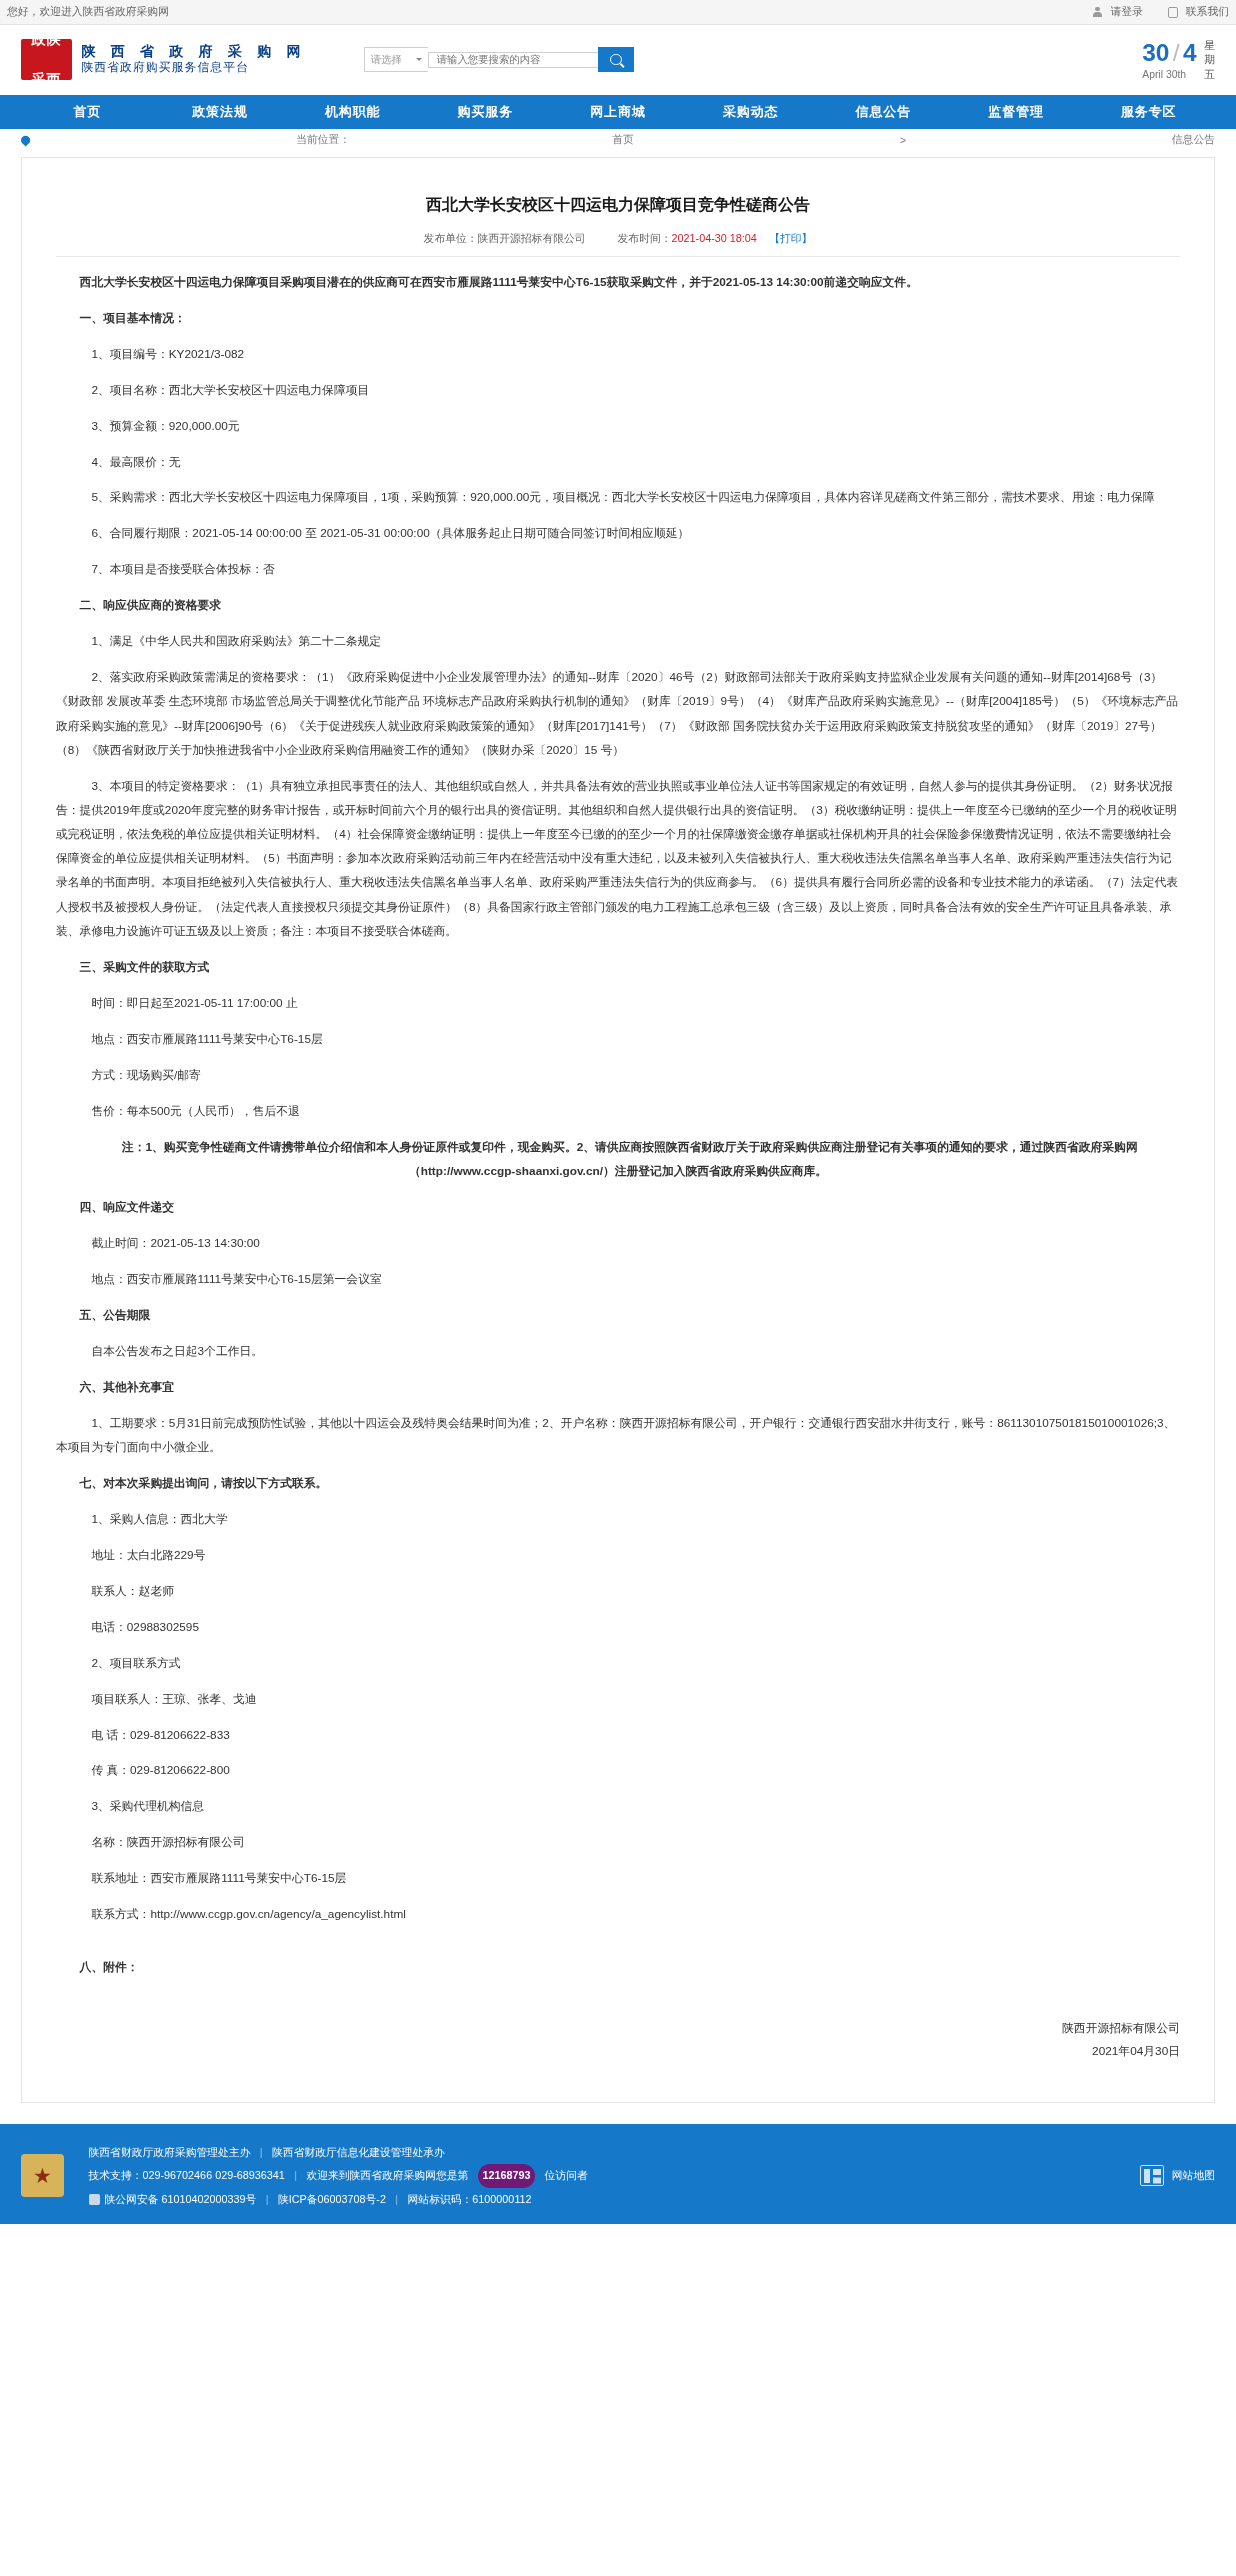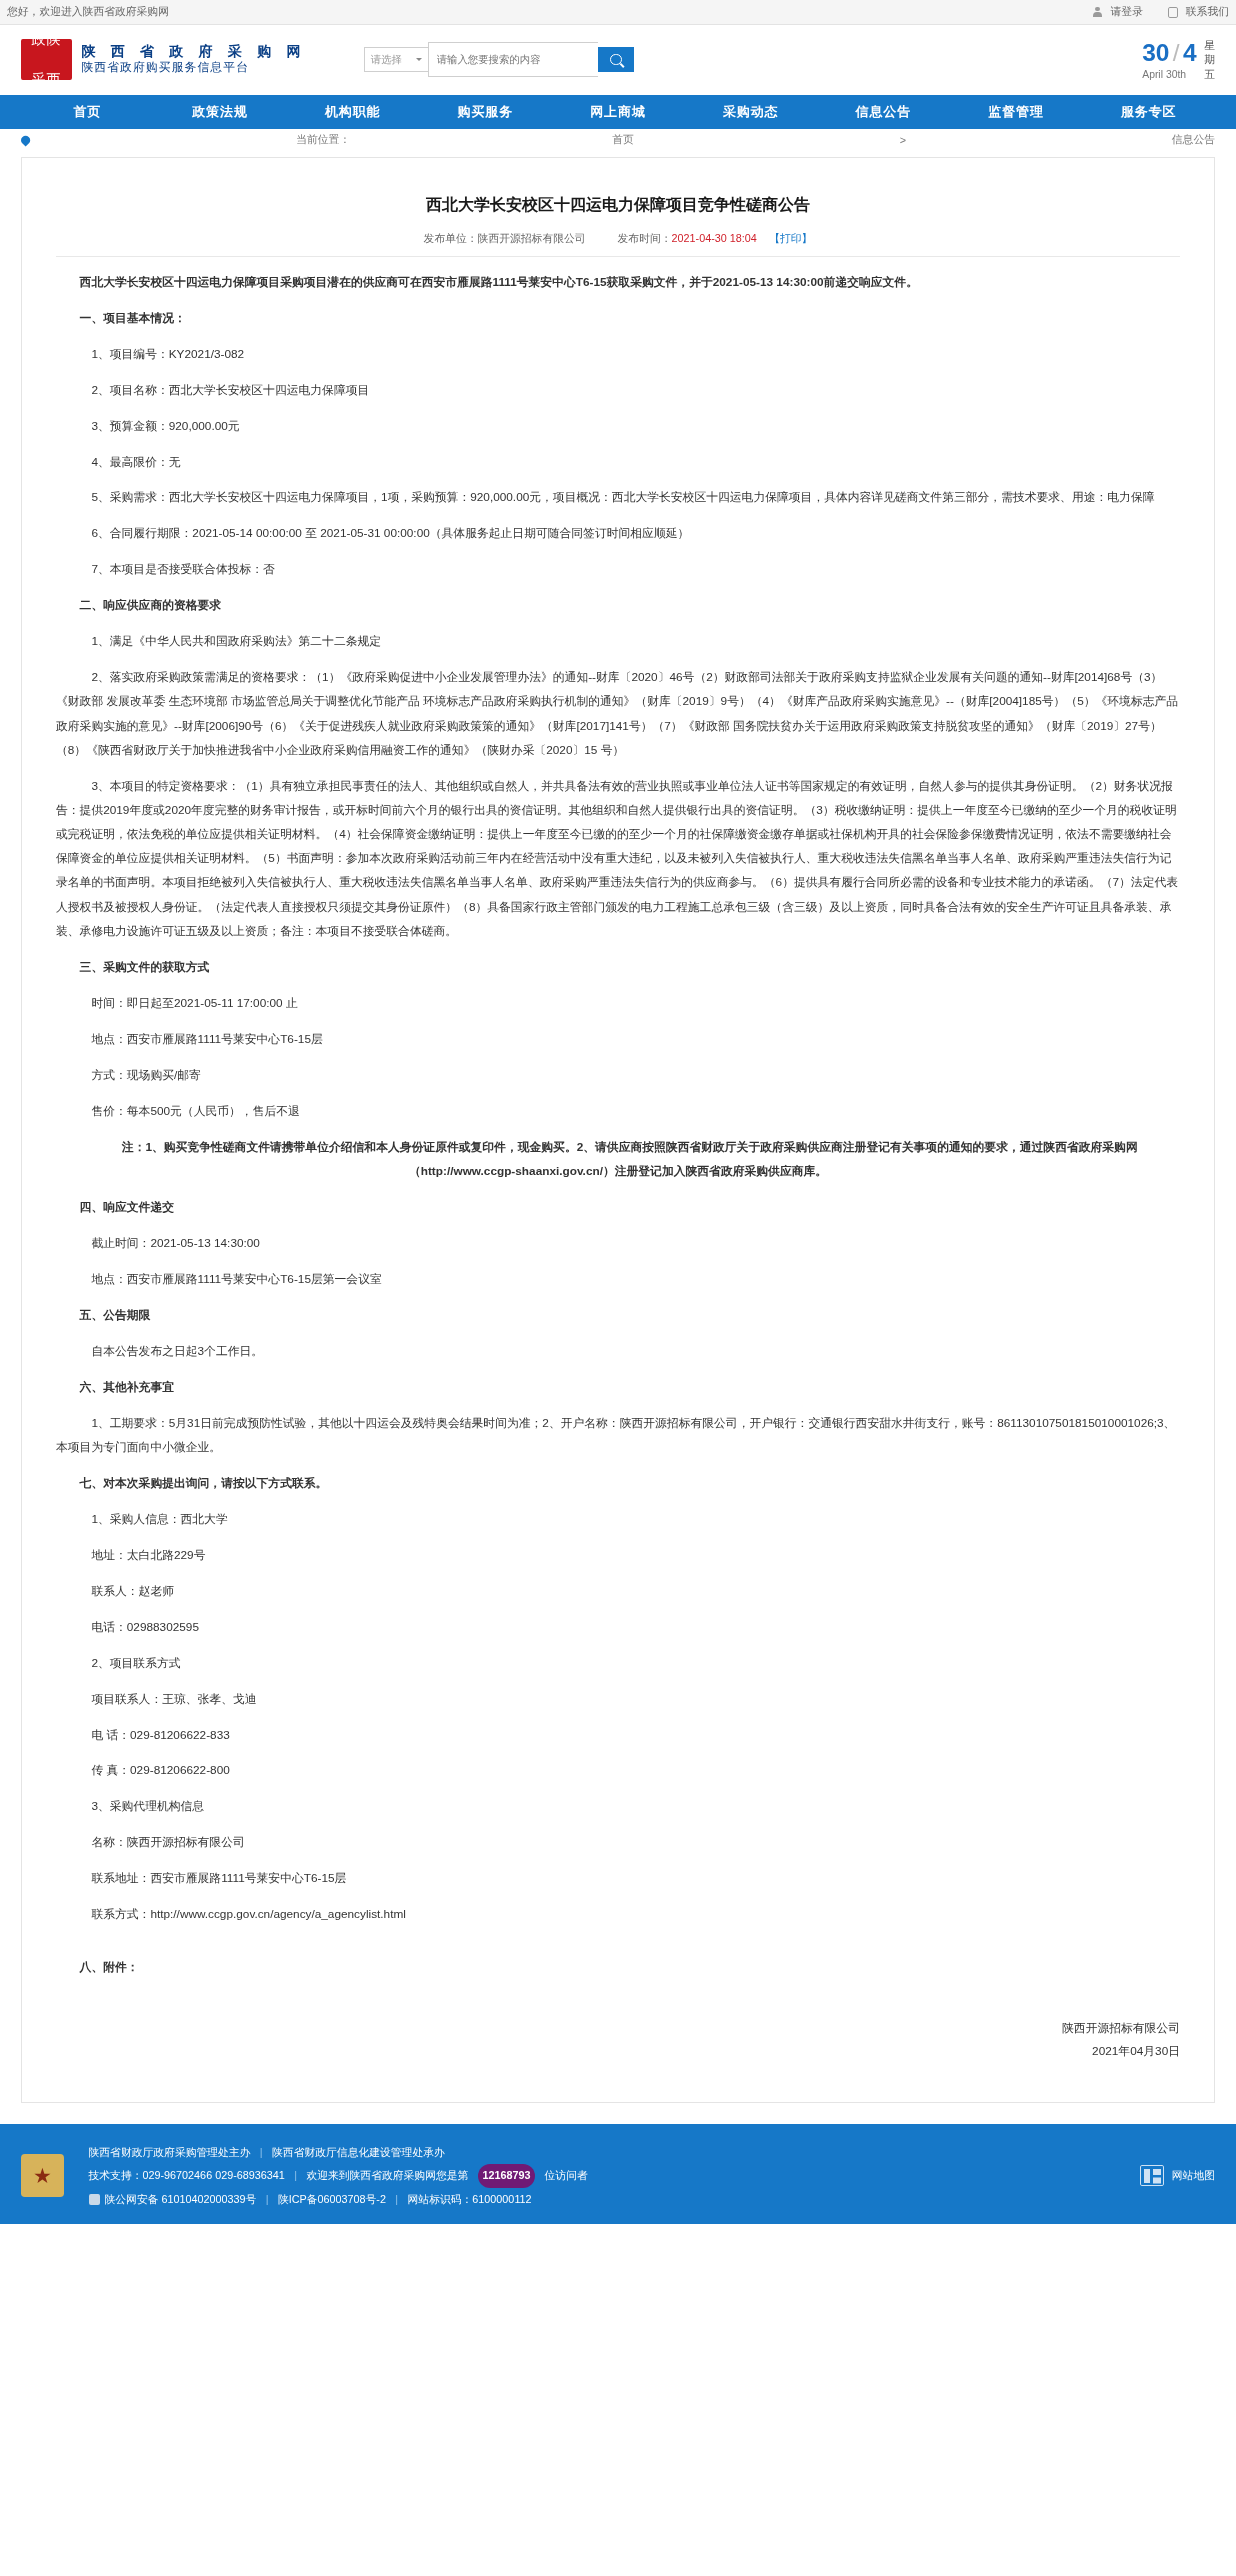--- a/index.html
+++ b/index.html
@@ -33,37 +33,37 @@
   .header {
     height:70px;
     display:flex;
     align-items:center;
     padding:0 21px;
     background:#fff;
   }
   .logo-badge {
     width:51px;height:41px;background:#c8161e;color:#fff;
     display:flex;flex-direction:column;align-items:center;justify-content:center;
-    font-size:14px;font-weight:normal;letter-spacing:0.9px;line-height:1.05;
+    font-size:14px;font-weight:bold;letter-spacing:0.9px;line-height:1.05;
     border-radius:1.9px;
     gap:25px;
   }
   .logo-badge span{display:block;}
   .logo-text { margin-left:9.4px; }
   .logo-text .l1 { font-size:14px; font-weight:bold; color:#0a3f85; letter-spacing:5.7px; line-height:1.25;}
   .logo-text .l2 { font-size:11.8px; color:#0a3f85; letter-spacing:1.1px; }
   .search-wrap { margin-left:58px; display:flex; align-items:center; height:24.5px; }
   .sel {
     width:64px;height:24.5px;border:0.9px solid #cfcfcf;border-right:none;background:#fff;
     font-size:10.4px;color:#999;display:flex;align-items:center;justify-content:space-between;
     padding:0 5.7px;
   }
   .caret { width:0;height:0;border-left:3.3px solid transparent;border-right:3.3px solid transparent;border-top:3.8px solid #888; }
   .search-input {
-    width:170px;height:35px;border:0.9px solid #cfcfcf;border-right:none;
+    width:170px;height:16px;border:0.9px solid #cfcfcf;border-right:none;
     font-size:10.4px;color:#aaa;padding:0 7.5px;outline:none;
   }
   .search-btn {
     width:36px;height:24.5px;background:#1678c8;border:0.9px solid #1678c8;
     display:flex;align-items:center;justify-content:center;cursor:pointer;
   }
   .mag { width:11.3px;height:11.3px;border:1.9px solid #fff;border-radius:50%;position:relative;}
   .mag::after{content:"";position:absolute;width:1.9px;height:4.7px;background:#fff;right:-1.9px;bottom:-3.8px;transform:rotate(-45deg);}
   .datebox { margin-left:auto; display:flex; align-items:center; gap:7.5px; }
   .datebox .big { font-size:24.5px; color:#1a6fc4; font-weight:bold; }

